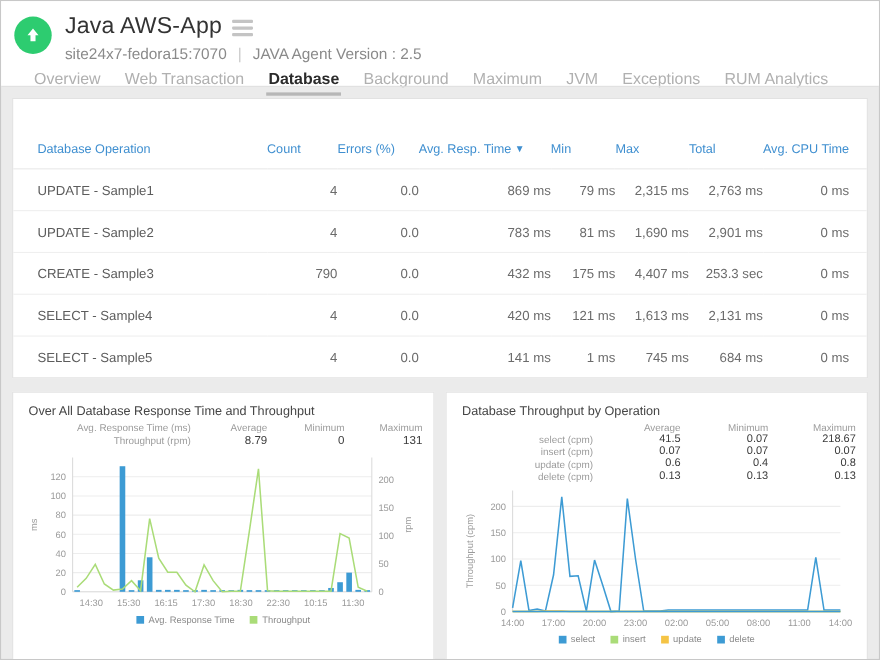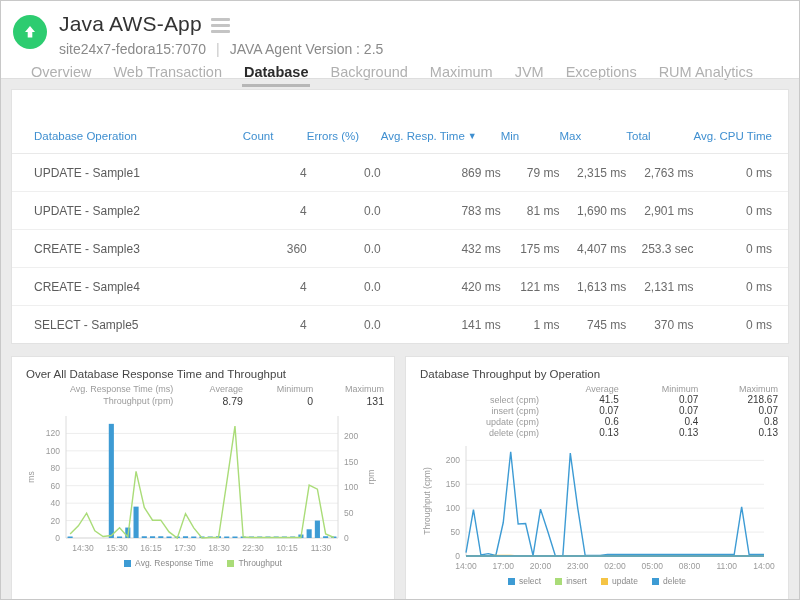--- a/index.html
+++ b/index.html
@@ -185,46 +185,46 @@
           <td>4</td>
           <td>0.0</td>
           <td>783 ms</td>
           <td>81 ms</td>
           <td>1,690 ms</td>
           <td>2,901 ms</td>
           <td class="pad-r">0 ms</td>
         </tr>
         <tr>
           <td class="lead">CREATE - Sample3</td>
-          <td>360</td>
+          <td>790</td>
           <td>0.0</td>
           <td>432 ms</td>
           <td>175 ms</td>
           <td>4,407 ms</td>
           <td>253.3 sec</td>
           <td class="pad-r">0 ms</td>
         </tr>
         <tr>
-          <td class="lead">CREATE - Sample4</td>
+          <td class="lead">SELECT - Sample4</td>
           <td>4</td>
           <td>0.0</td>
           <td>420 ms</td>
           <td>121 ms</td>
           <td>1,613 ms</td>
           <td>2,131 ms</td>
           <td class="pad-r">0 ms</td>
         </tr>
         <tr>
           <td class="lead">SELECT - Sample5</td>
           <td>4</td>
           <td>0.0</td>
           <td>141 ms</td>
           <td>1 ms</td>
           <td>745 ms</td>
-          <td>370 ms</td>
+          <td>684 ms</td>
           <td class="pad-r">0 ms</td>
         </tr>
       </tbody>
     </table>
   </div>
 
   <div class="chart-row">
 
     <div class="chart-card">
       <div class="chart-title">Over All Database Response Time and Throughput</div>

